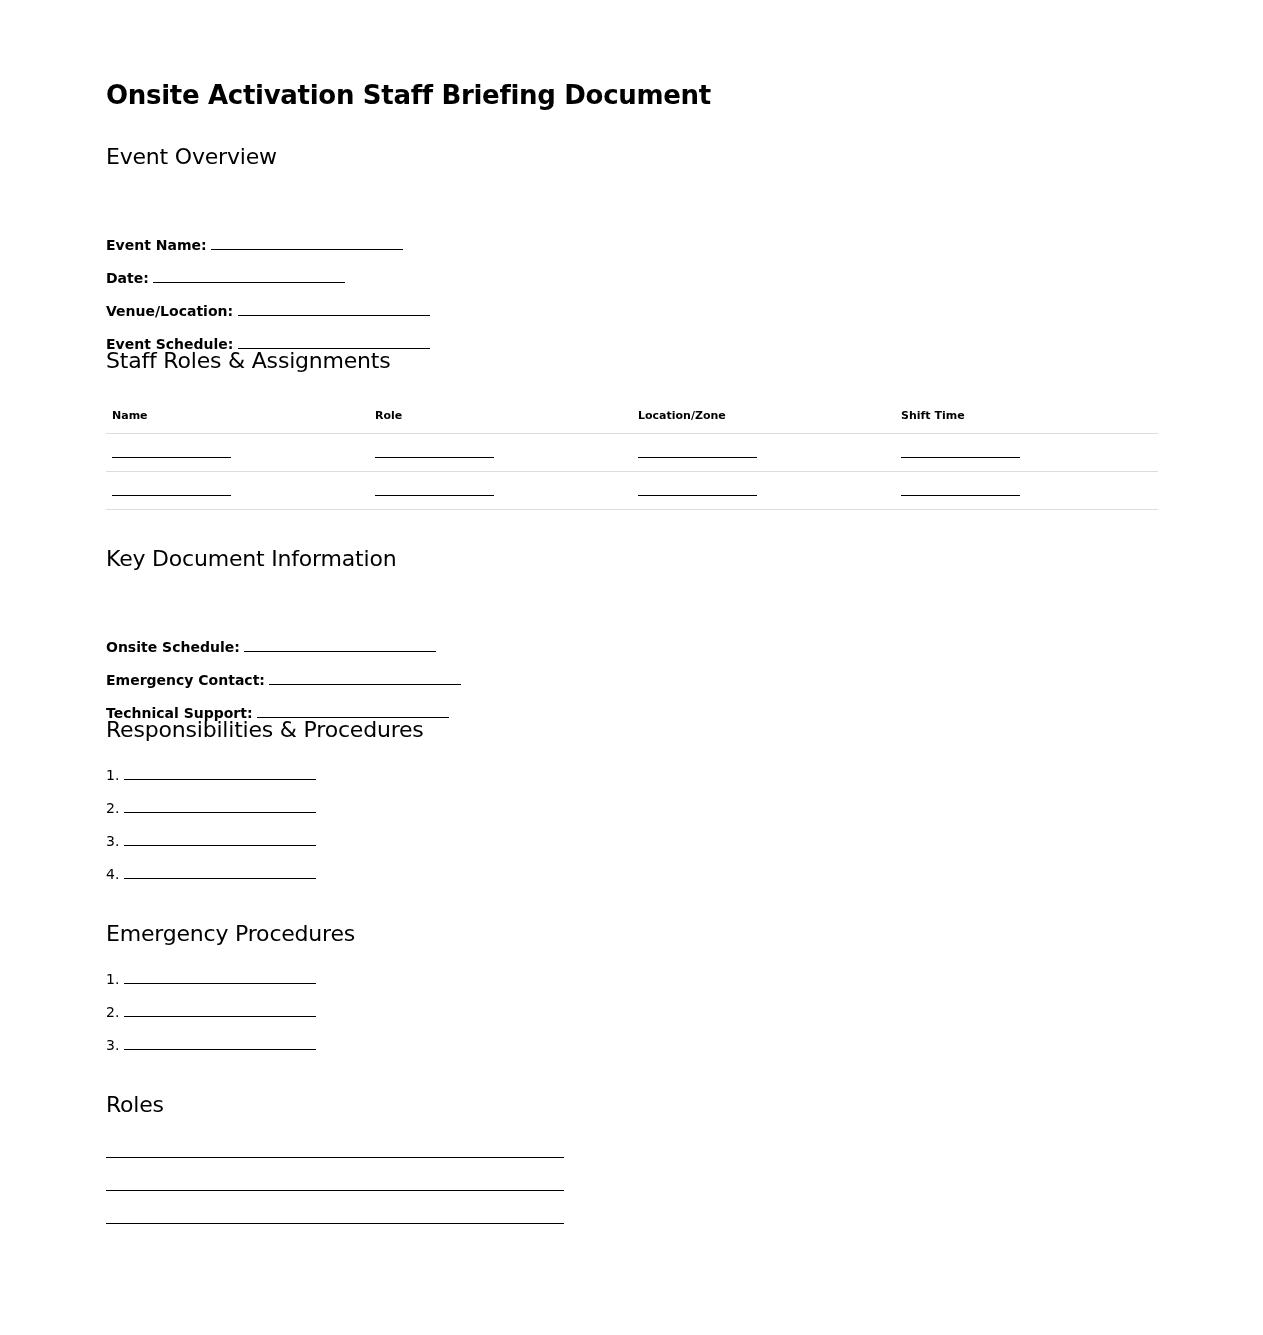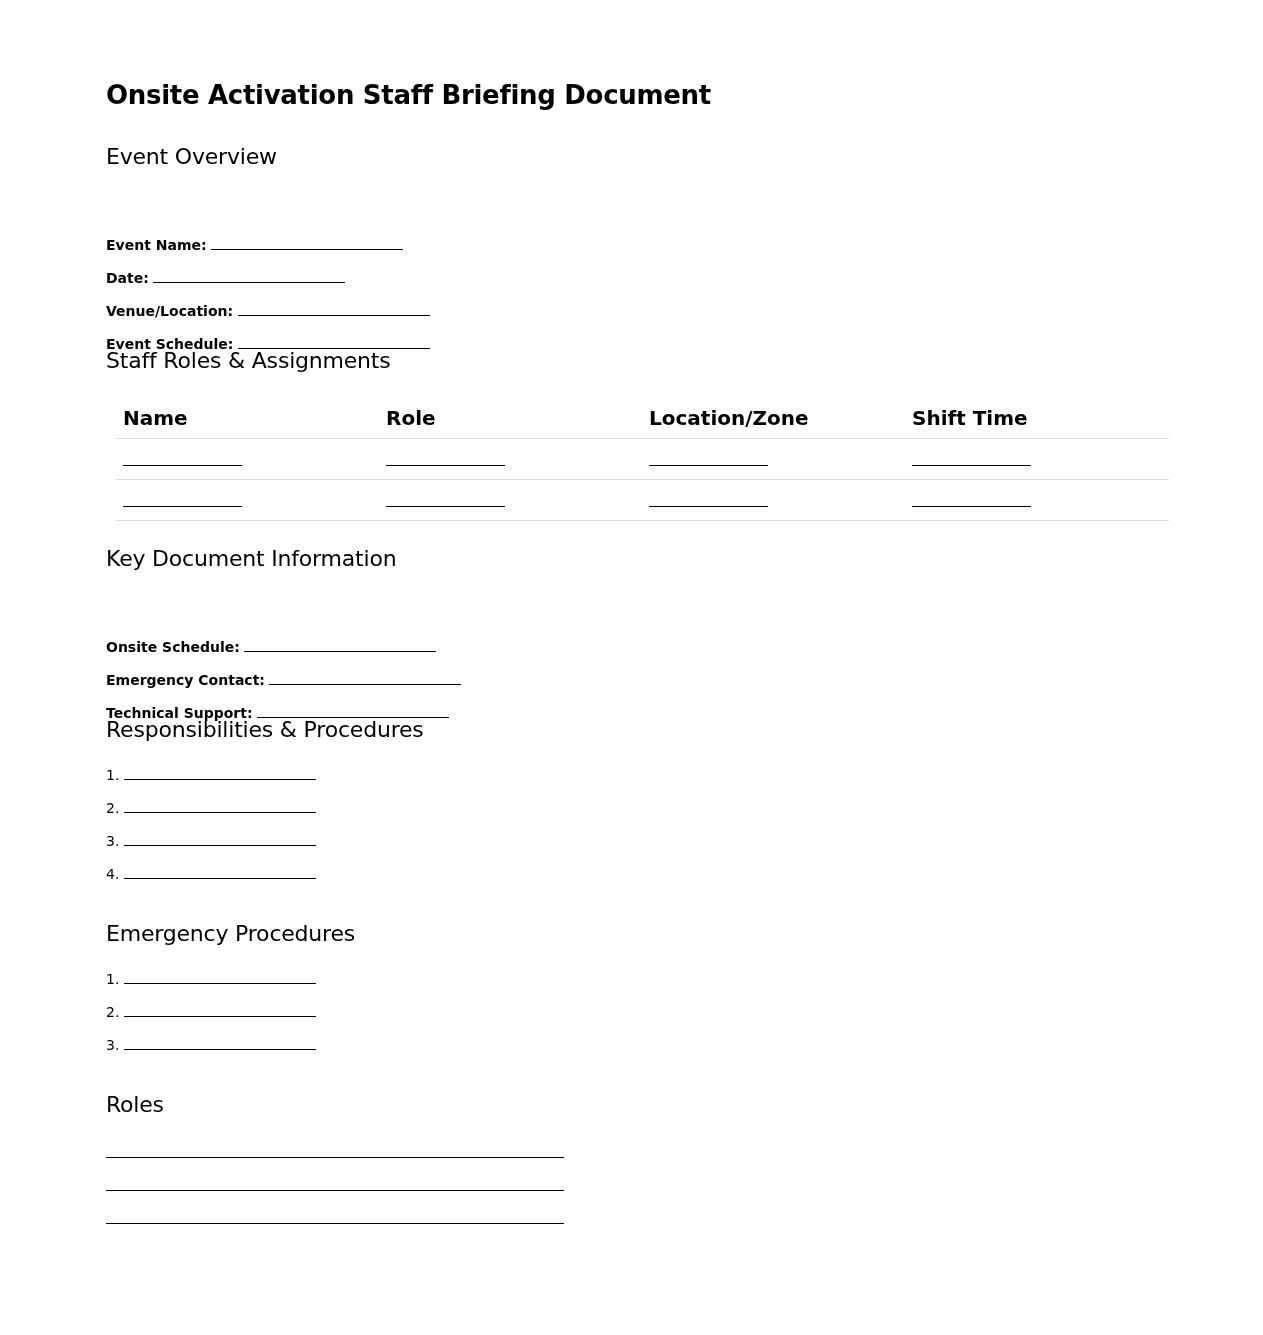--- a/index.html
+++ b/index.html
@@ -4,21 +4,21 @@
 <style>
   html, body { margin: 0; padding: 0; background: #ffffff; }
   body { width: 1263px; height: 1335px; font-family: "DejaVu Sans", sans-serif; color: #000; position: relative; }
   .page { position: absolute; left: 106px; top: 0; width: 1052px; }
   h1 { position: absolute; left: 0; top: 80px; margin: 0; font-size: 26px; font-weight: bold; letter-spacing: -0.3px; white-space: nowrap; }
   h2 { position: absolute; left: 0; margin: 0; font-size: 22px; font-weight: normal; letter-spacing: -0.2px; white-space: nowrap; }
   .field { position: absolute; left: 0; font-size: 14px; white-space: nowrap; margin-top: 43px; }
   .field b { font-weight: bold; }
   .blank { display: inline-block; border-bottom: 1px solid #000; height: 12px; vertical-align: baseline; }
   .list-item { position: absolute; left: 0; font-size: 14px; white-space: nowrap; }
-  table { position: absolute; left: 11px; top: 398px; width: 1052px; border-collapse: collapse; font-size: 20px; }
+  table { position: absolute; left: 0; top: 398px; width: 1052px; border-collapse: collapse; font-size: 11px; }
   th { text-align: left; font-weight: bold; padding: 8px 6px; height: 19px; border-bottom: 1px solid #dddddd; }
   td { padding: 8px 6px; height: 21px; border-bottom: 1px solid #dddddd; }
   td .blank { width: 119px; }
   .note-line { position: absolute; left: 0; width: 458px; border-bottom: 1px solid #000; }
 </style>
 </head>
 <body>
 
 <div class="page">
   <h1>Onsite Activation Staff Briefing Document</h1>

